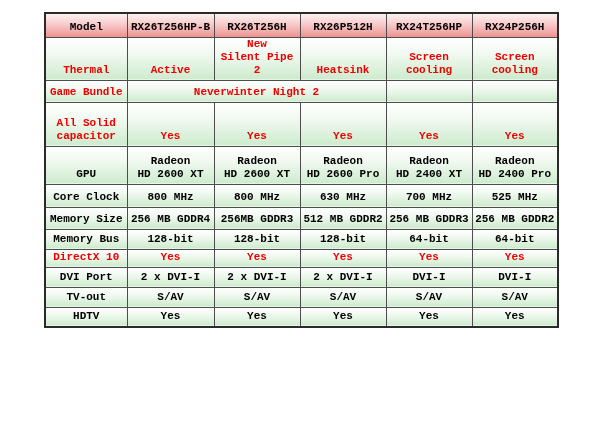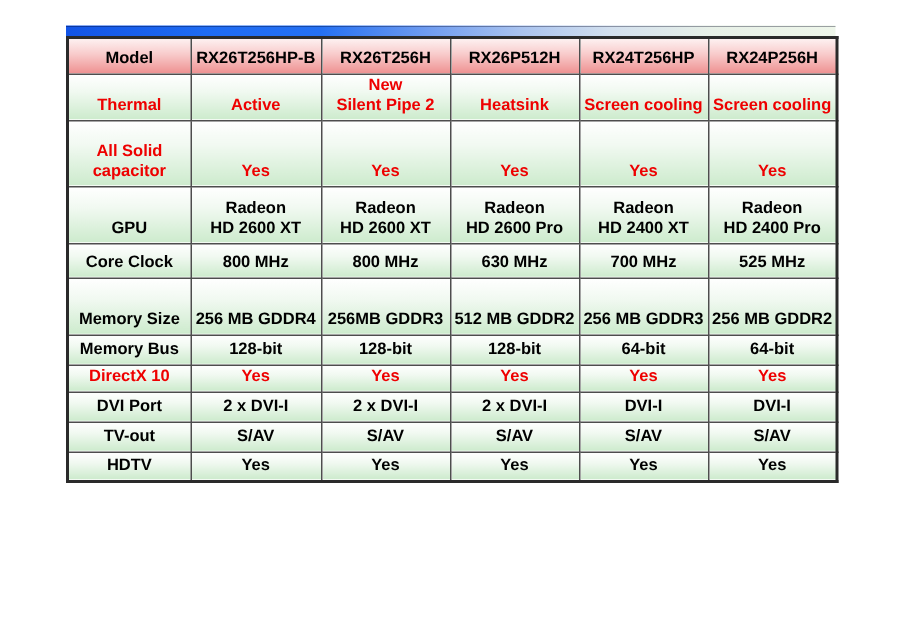--- a/index.html
+++ b/index.html
@@ -19,25 +19,26 @@
     height: 7px;
     background: linear-gradient(90deg,
       #1254e6 0%, #1e6bf2 18%, #2470f2 33%,
       #6f9cf0 47%, #a9c3ef 59%, #d3e0ee 71%,
       #e7f0e7 84%, #eef6ea 100%);
     box-shadow: inset 0 1px 0 rgba(0,0,30,0.35);
   }
   table.spec {
     position: absolute;
     left: 44px;
-    top: 24px;
+    top: 12px;
     width: 513px;
     border-collapse: collapse;
     table-layout: fixed;
     border: 2px solid var(--border-outer, #2a2a2a);
+    font-family: Liberation Mono, monospace;
   }
   table.spec td {
     border: 1px solid var(--border-inner, #4d4d4d);
     text-align: center;
     vertical-align: bottom;
     padding: 0 1px 3px 1px;
     font-size: 11px;
     font-weight: bold;
     line-height: 13px;
     white-space: pre-line;
@@ -81,20 +82,26 @@
         </tr>
         <tr style="height: 31px;">
           <td class="red">Thermal</td>
           <td class="red">Active</td>
           <td class="red">New
 Silent Pipe 2</td>
           <td class="red">Heatsink</td>
           <td class="red">Screen cooling</td>
           <td class="red">Screen cooling</td>
         </tr>
+        <tr style="height: 22px;">
+          <td class="red">Game Bundle</td>
+          <td colspan="3" class="red">Neverwinter Night 2</td>
+          <td></td>
+          <td></td>
+        </tr>
         <tr style="height: 44px;">
           <td class="red">All Solid
 capacitor</td>
           <td class="red">Yes</td>
           <td class="red">Yes</td>
           <td class="red">Yes</td>
           <td class="red">Yes</td>
           <td class="red">Yes</td>
         </tr>
         <tr style="height: 38px;">
@@ -111,21 +118,21 @@
 HD 2400 Pro</td>
         </tr>
         <tr style="height: 23px;">
           <td>Core Clock</td>
           <td>800 MHz</td>
           <td>800 MHz</td>
           <td>630 MHz</td>
           <td>700 MHz</td>
           <td>525 MHz</td>
         </tr>
-        <tr style="height: 38px;">
+        <tr style="height: 22px;">
           <td>Memory Size</td>
           <td>256 MB GDDR4</td>
           <td>256MB GDDR3</td>
           <td>512 MB GDDR2</td>
           <td>256 MB GDDR3</td>
           <td>256 MB GDDR2</td>
         </tr>
         <tr style="height: 20px;">
           <td>Memory Bus</td>
           <td>128-bit</td>

